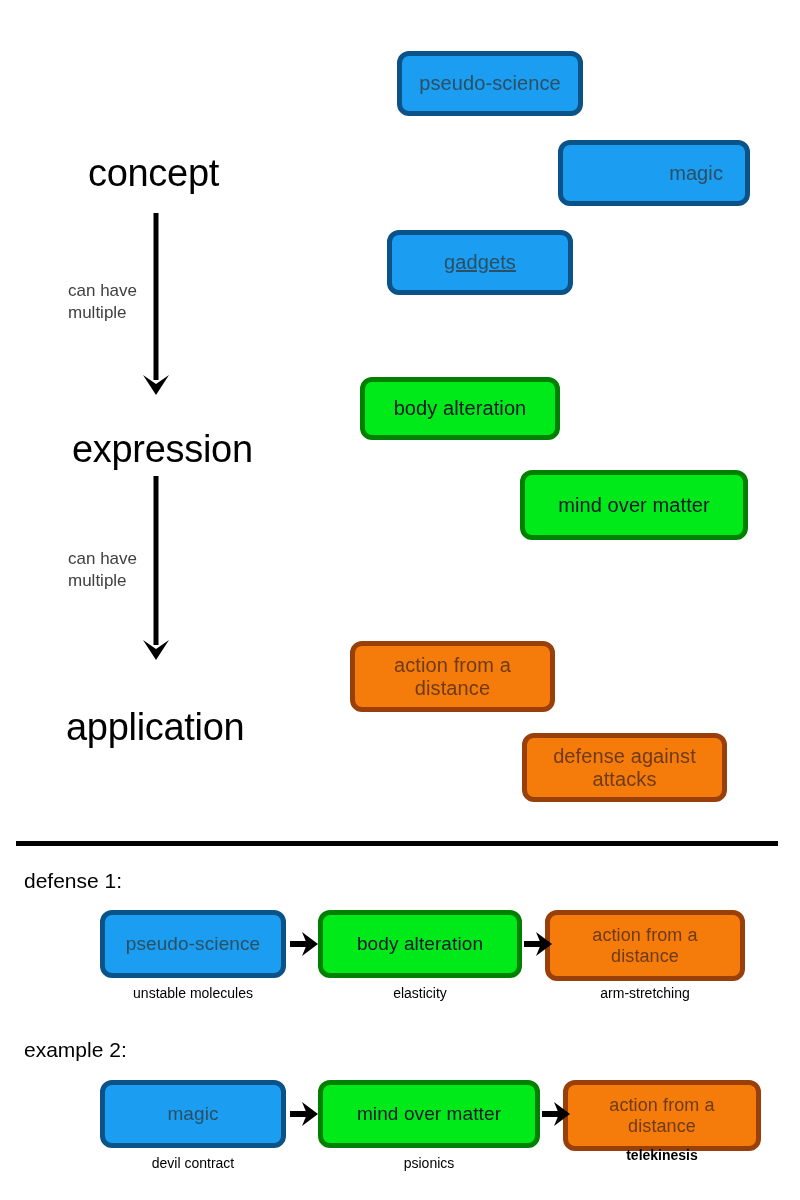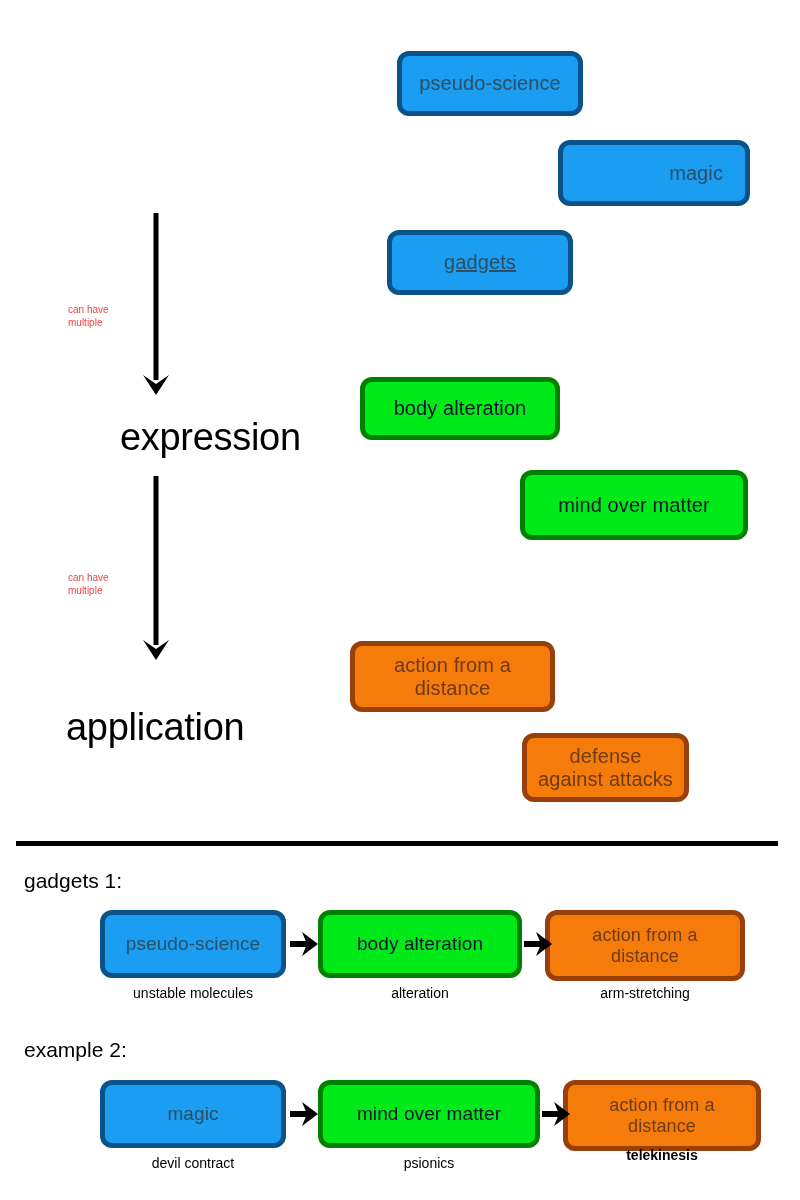--- a/index.html
+++ b/index.html
@@ -59,25 +59,24 @@
     white-space: nowrap;
     letter-spacing: -0.3px;
   }
 
   
   .v-arrow {
     position: absolute;
   }
   .arrow-note {
     position: absolute;
-    font-size: 10px;
-    color: #ef4444;
+    font-size: 17px;
+    color: #404040;
     line-height: 1.32;
     white-space: nowrap;
-    margin-top: 23px;
   }
 
   
   .divider {
     position: absolute;
     background: #000000;
   }
 
   
   .example-title {
@@ -113,51 +112,52 @@
     </div>
     <div class="node node-green" style="left: 360px; top: 377px; width: 200px; height: 63px; border-width: 5px; font-size: 20px; padding-left: 8px; padding-right: 8px;">
       <span class="node-label">body alteration</span>
     </div>
     <div class="node node-green" style="left: 520px; top: 470px; width: 228px; height: 70px; border-width: 5px; font-size: 20px; padding-left: 8px; padding-right: 8px;">
       <span class="node-label">mind over matter</span>
     </div>
     <div class="node node-orange" style="left: 350px; top: 641px; width: 205px; height: 71px; border-width: 5px; font-size: 20px; padding-left: 8px; padding-right: 8px;">
       <span class="node-label">action from a distance</span>
     </div>
-    <div class="node node-orange" style="left: 522px; top: 733px; width: 167px; height: 69px; border-width: 5px; font-size: 20px; padding-left: 8px; padding-right: 8px;">
+    <div class="node node-orange" style="left: 522px; top: 733px; width: 205px; height: 69px; border-width: 5px; font-size: 20px; padding-left: 8px; padding-right: 8px;">
       <span class="node-label">defense against attacks</span>
     </div>
-    <div class="stage-label" style="left: 72px; top: 416px; margin-left: 48px;">expression</div>
+    <div class="stage-label" style="left: 88px; top: 152px;">concept</div>
+    <div class="stage-label" style="left: 72px; top: 428px;">expression</div>
     <div class="stage-label" style="left: 66px; top: 694px; margin-top: 12px;">application</div>
     <div class="v-arrow" style="left: 136px; top: 213px; width: 40px; height: 182px;"><svg width="40" height="182" viewBox="0 0 40 182">
         <line x1="20" y1="0" x2="20" y2="167" stroke="#000" stroke-width="5"></line>
         <path d="M 7 162 L 20 182 L 33 162 L 20 171 Z" fill="#000"></path>
       </svg></div>
     <div class="v-arrow" style="left: 136px; top: 476px; width: 40px; height: 184px;"><svg width="40" height="184" viewBox="0 0 40 184">
         <line x1="20" y1="0" x2="20" y2="169" stroke="#000" stroke-width="5"></line>
         <path d="M 7 164 L 20 184 L 33 164 L 20 173 Z" fill="#000"></path>
       </svg></div>
     <div class="arrow-note" style="left: 68px; top: 280px;">
       <div>can have</div>
       <div>multiple</div>
     </div>
     <div class="arrow-note" style="left: 68px; top: 548px;">
       <div>can have</div>
       <div>multiple</div>
     </div>
     <div class="divider" style="left: 16px; top: 841px; width: 762px; height: 5px;"></div>
-    <div class="example-title" style="left: 24px; top: 869px;">gadgets 1:</div>
+    <div class="example-title" style="left: 24px; top: 869px;">defense 1:</div>
     <div class="node node-blue" style="left: 100px; top: 910px; width: 186px; height: 68px; border-width: 5px; font-size: 19px; padding-left: 8px; padding-right: 8px;">
       <span class="node-label">pseudo-science</span>
     </div>
     <div class="caption" style="left: 193px; top: 985px;">unstable molecules</div>
     <div class="node node-green" style="left: 318px; top: 910px; width: 204px; height: 68px; border-width: 5px; font-size: 19px; padding-left: 8px; padding-right: 8px;">
       <span class="node-label">body alteration</span>
     </div>
-    <div class="caption" style="left: 420px; top: 985px;">alteration</div>
+    <div class="caption" style="left: 420px; top: 985px;">elasticity</div>
     <div class="node node-orange" style="left: 545px; top: 910px; width: 200px; height: 71px; border-width: 5px; font-size: 18px; padding-left: 8px; padding-right: 8px;">
       <span class="node-label">action from a distance</span>
     </div>
     <div class="caption" style="left: 645px; top: 985px;">arm-stretching</div>
     <div class="h-arrow" style="left: 290px; top: 929px; width: 30px; height: 30px;"><svg width="30" height="30" viewBox="0 0 30 30">
         <line x1="0" y1="15" x2="18" y2="15" stroke="#000" stroke-width="6"></line>
         <path d="M 12 3 L 28 15 L 12 27 L 17 15 Z" fill="#000"></path>
       </svg></div>
     <div class="h-arrow" style="left: 524px; top: 929px; width: 30px; height: 30px;"><svg width="30" height="30" viewBox="0 0 30 30">
         <line x1="0" y1="15" x2="18" y2="15" stroke="#000" stroke-width="6"></line>

